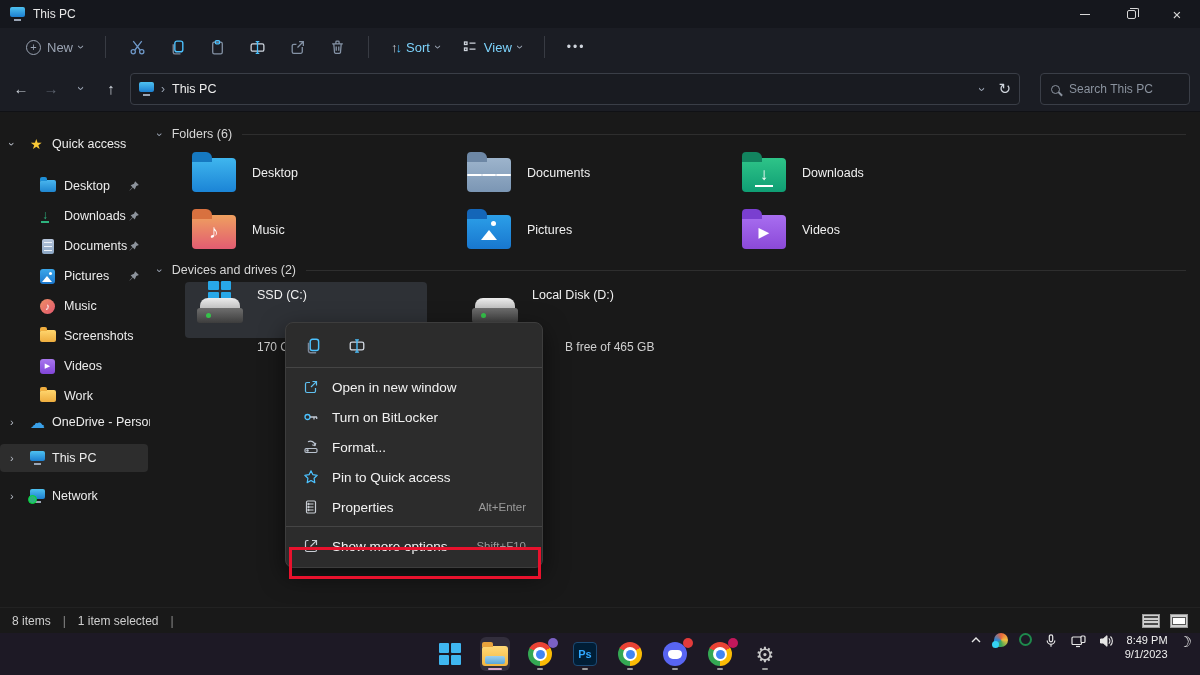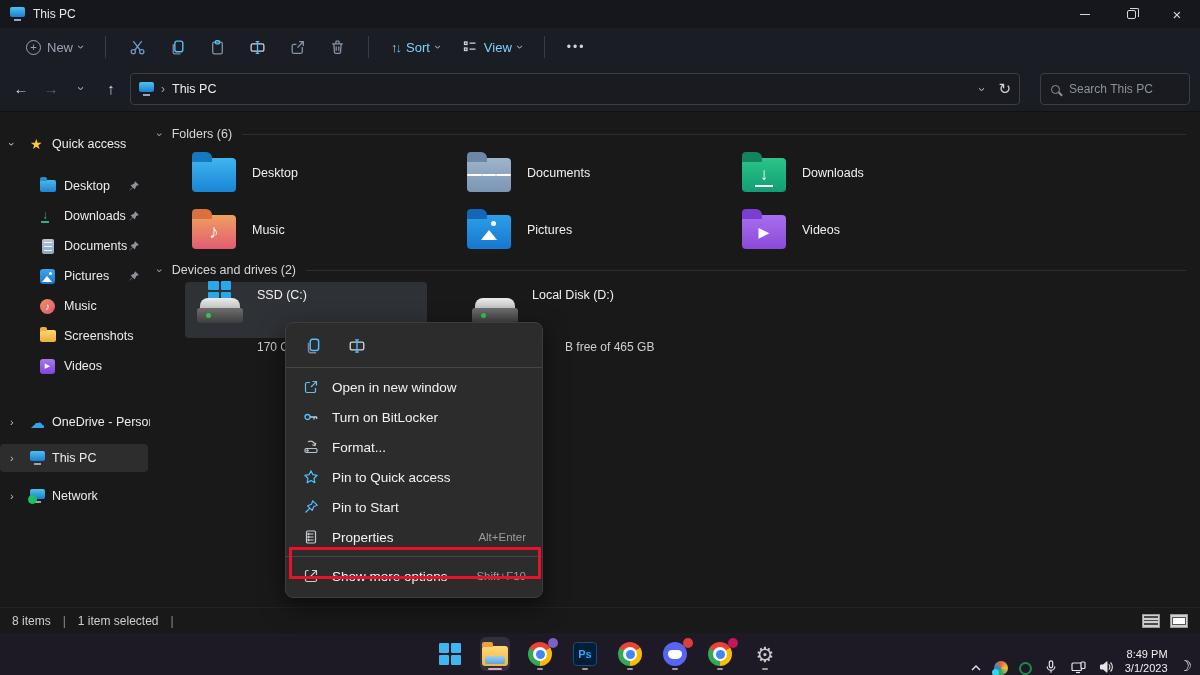--- a/index.html
+++ b/index.html
@@ -122,21 +122,21 @@
   .exp-ic::before{content:"";position:absolute;top:-4px;left:0;width:11px;height:5px;border-radius:2px 2px 0 0;background:#e8a33d}
   .exp-ic::after{content:"";position:absolute;bottom:2px;left:3px;right:3px;height:8px;border-radius:2px;background:linear-gradient(#9ed0ee,#5aa7d8)}
   .chrome-ic{width:24px;height:24px;border-radius:50%;background:conic-gradient(from -60deg,#ea4335 0 33%,#fbbc05 33% 66%,#34a853 66% 100%);position:relative}
   .chrome-ic::before{content:"";position:absolute;left:5px;top:5px;width:14px;height:14px;border-radius:50%;background:#fff}
   .chrome-ic::after{content:"";position:absolute;left:7.5px;top:7.5px;width:9px;height:9px;border-radius:50%;background:#4285f4}
   .ps-ic{width:24px;height:24px;border-radius:4px;background:#001e36;border:1px solid #1c4a74;color:#31a8ff;font-size:11px;font-weight:bold;display:flex;align-items:center;justify-content:center}
   .disc-ic{width:24px;height:24px;border-radius:50%;background:#5865f2;position:relative}
   .disc-ic::after{content:"";position:absolute;left:5px;top:8px;width:14px;height:9px;background:#fff;border-radius:5px 5px 6px 6px}
   .gear-ic{font-size:21px;color:#c9c9c9;line-height:1}
   .badge{position:absolute;top:1px;right:-3px;width:10px;height:10px;border-radius:50%;z-index:3}
-  .tb-right{position:absolute;right:8px;top:0;height:42px;display:flex;align-items:flex-end;gap:11px}
+  .tb-right{position:absolute;right:8px;top:0;height:42px;display:flex;align-items:flex-start;gap:11px}
   .tray-ic{display:flex;align-items:center;justify-content:center;color:#e6e6e6}
   .spot-ic{width:14px;height:14px;border-radius:50% 50% 50% 2px;background:conic-gradient(#e8643c,#f0c040,#3aa757,#2b87d8,#e8643c);position:relative}
   .spot-ic::after{content:"";position:absolute;left:-2px;bottom:-1px;width:7px;height:7px;border-radius:50%;background:#35d2f2}
   .ring-ic{width:13px;height:13px;border:2.5px solid #1f9e54;border-radius:50%;opacity:.85}
   .clock{text-align:right;font-size:11px;line-height:14px;color:#f0f0f0}
   .moon{font-size:15px;color:#ececec}
   svg{display:block}
 </style>
 </head>
 <body>
@@ -313,20 +313,24 @@
   <div class="srow" style="top:210px">
     <span class="sf yellow" style="position:absolute;left:40px"></span>
     <span class="lbl" style="position:absolute;left:64px">Screenshots</span>
   </div>
   <div class="srow" style="top:240px">
     <span class="vid-s" style="position:absolute;left:40px">
         <span>▶</span>
       </span>
     <span class="lbl" style="position:absolute;left:64px">Videos</span>
   </div>
+  <div class="srow" style="top:270px">
+    <span class="sf yellow" style="position:absolute;left:40px"></span>
+    <span class="lbl" style="position:absolute;left:64px">Work</span>
+  </div>
 
   <div class="srow" style="top:296px">
     <span class="s-chev">›</span>
     <span class="cloud-s" style="position:absolute;left:30px">☁</span>
     <span class="lbl" style="position:absolute;left:52px">OneDrive - Personal</span>
   </div>
   <div class="srow sel" style="top:332px">
     <span class="s-chev">›</span>
     <span class="mon-s" style="position:absolute;left:30px">
         <i></i>
@@ -487,32 +491,20 @@
     <span class="mlabel">Format...</span>
     <span class="mshort"></span>
   </div>
   <div class="mrow">
     <span class="mico">
         <svg width="16" height="16" viewBox="0 0 16 16">
           <path d="M8 1.8 9.9 5.7 14.2 6.3 11.1 9.3 11.8 13.6 8 11.5 4.2 13.6 4.9 9.3 1.8 6.3 6.1 5.7z" fill="none" stroke="#4cc2ff" stroke-width="1.2" stroke-linejoin="round"></path>
         </svg>
       </span>
     <span class="mlabel">Pin to Quick access</span>
-    <span class="mshort"></span>
-  </div>
-  <div class="mrow">
-    <span class="mico">
-        <svg width="16" height="16" viewBox="0 0 16 16">
-          <g fill="none" stroke="#4cc2ff" stroke-width="1.2" stroke-linejoin="round">
-            <path d="M9.8 1.8 14.2 6.2 10.8 7.5 9.2 11.4 4.6 6.8 8.5 5.2z"></path>
-            <path d="M6.9 9.1 2.5 13.5"></path>
-          </g>
-        </svg>
-      </span>
-    <span class="mlabel">Pin to Start</span>
     <span class="mshort"></span>
   </div>
   <div class="mrow">
     <span class="mico">
         <svg width="16" height="16" viewBox="0 0 16 16">
           <g fill="none" stroke="#c8cdd4" stroke-width="1.2">
             <rect x="3.5" y="2" width="9" height="12" rx="1.2"></rect>
             <path d="M7 5h3.5M7 8h3.5M7 11h3.5"></path>
             <circle cx="5.6" cy="5" r=".6" fill="#c8cdd4"></circle>
             <circle cx="5.6" cy="8" r=".6" fill="#c8cdd4"></circle>
@@ -632,17 +624,17 @@
     <span class="tray-ic">
       <svg width="16" height="16" viewBox="0 0 16 16">
           <g stroke="#e6e6e6" fill="#e6e6e6">
             <path d="M2.5 6v4h2.6L9 13.3V2.7L5.1 6z"></path>
             <path d="M10.8 5.3a3.8 3.8 0 0 1 0 5.4M12.5 3.5a6.3 6.3 0 0 1 0 9" fill="none" stroke-width="1.1"></path>
           </g>
         </svg>
     </span>
     <span class="clock">
       <span>8:49 PM</span><br>
-      <span>3/1/2023</span>
+      <span>9/1/2023</span>
     </span>
     <span class="moon">☽</span>
   </div>
 </div>
 
 </body></html>

